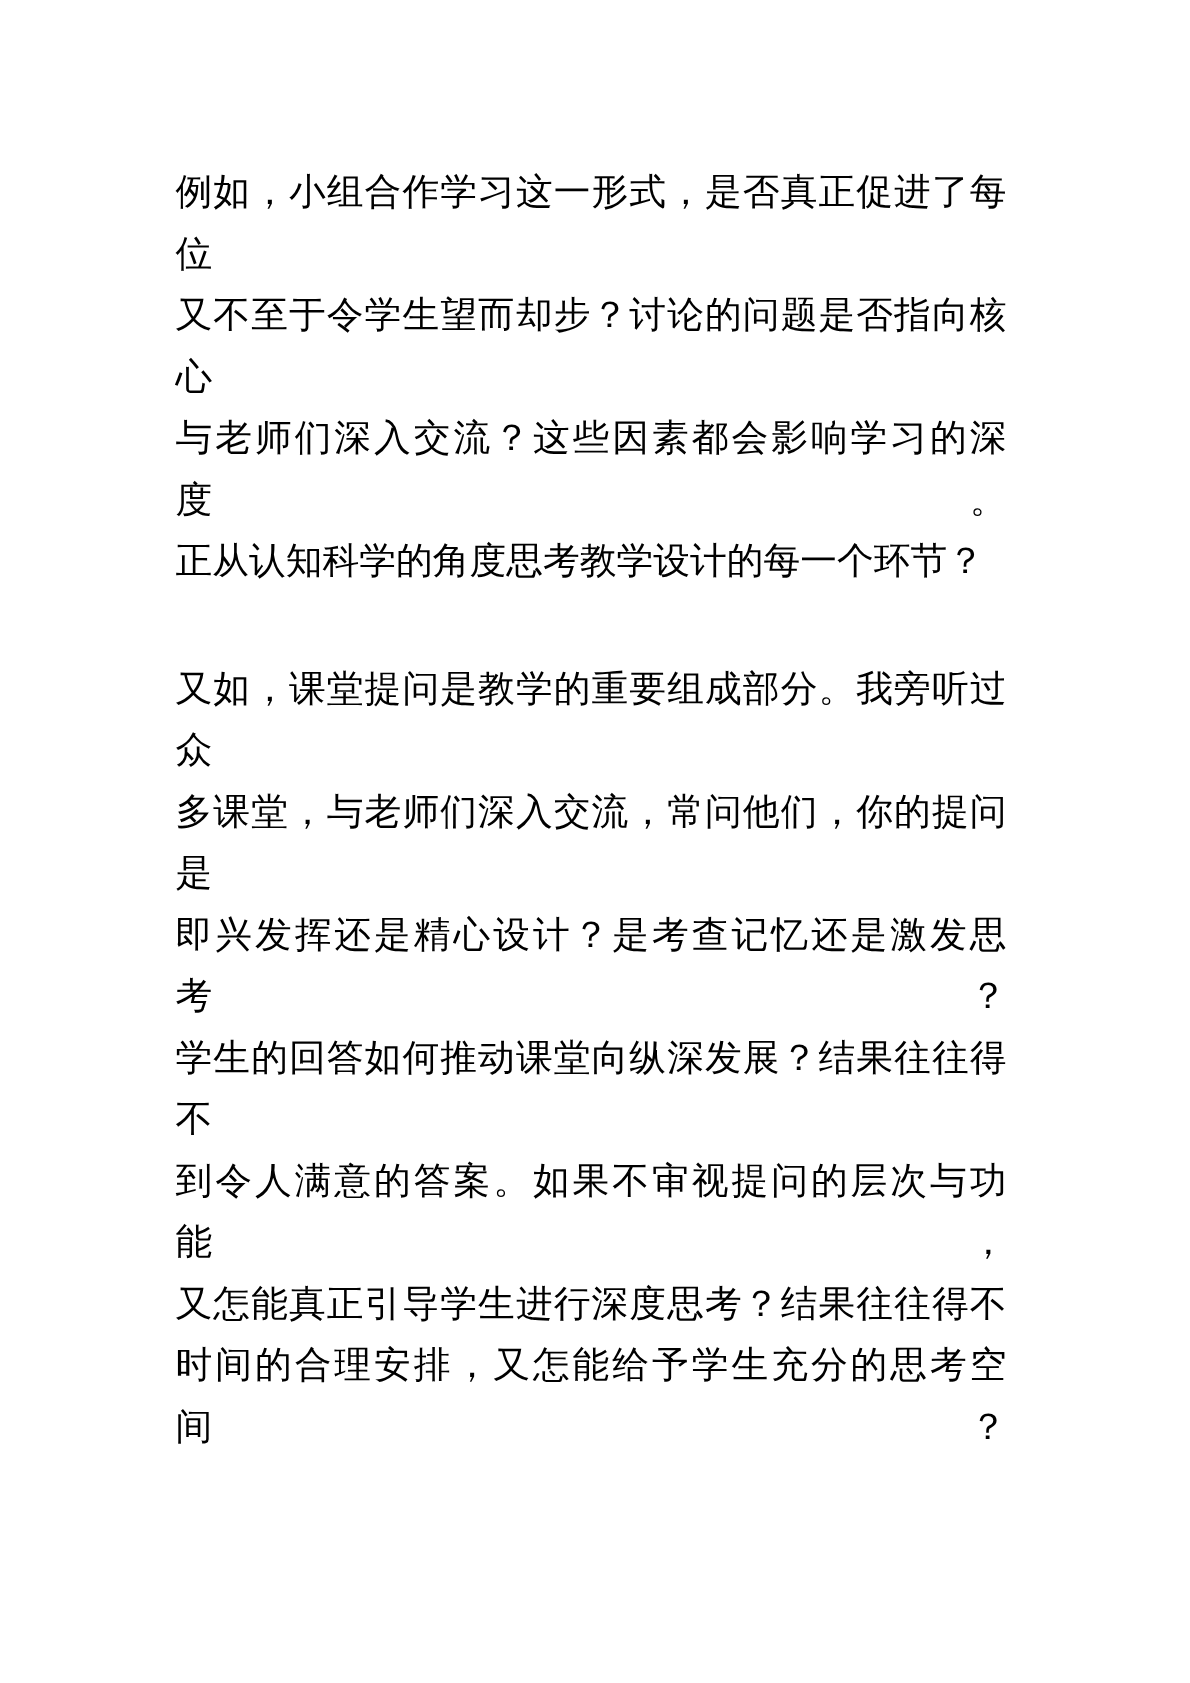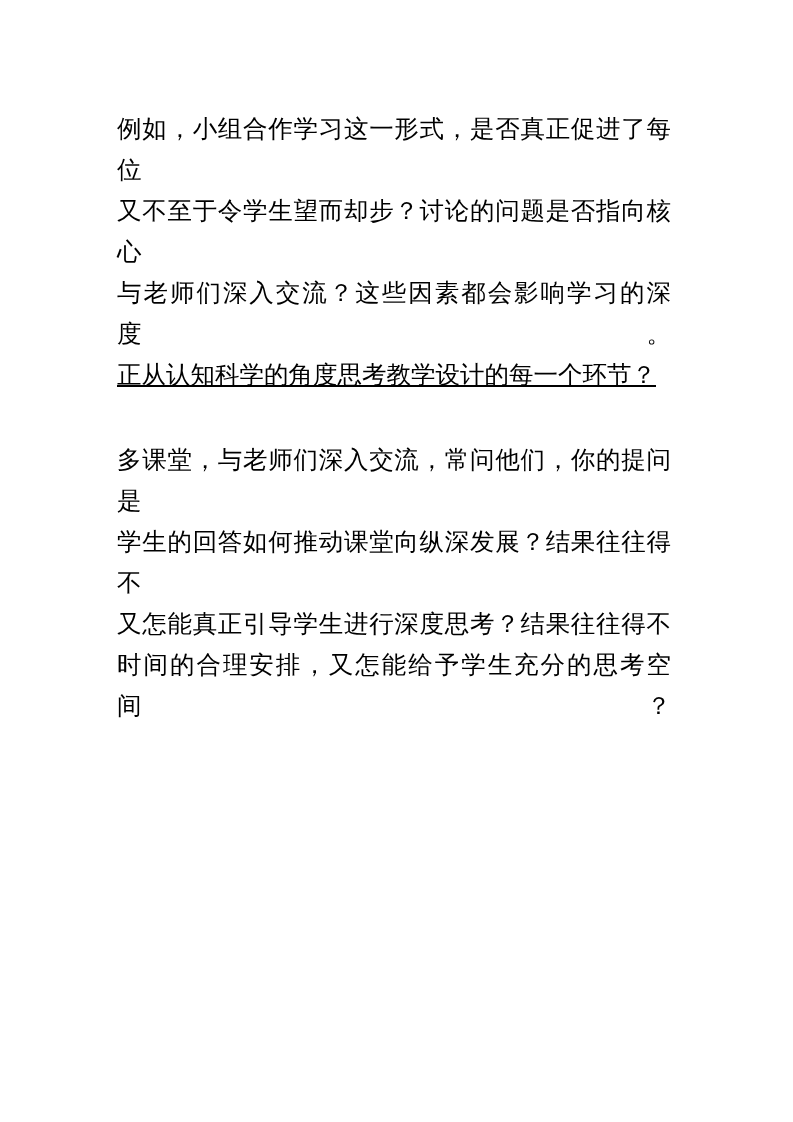--- a/index.html
+++ b/index.html
@@ -29,34 +29,36 @@
     line-height: 41px;
     color: #000000;
     font-weight: 400;
     text-align: justify;
     text-align-last: justify;
     letter-spacing: 0;
     white-space: normal;
   }
   .text-line.final {
     text-align-last: left;
-    text-decoration: underline;
   }
 </style>
 </head>
 <body>
 
 <div class="page">
   <div class="content" style="color: rgb(0, 0, 0);">
       <div class="paragraph">
         <div class="text-line">例如，小组合作学习这一形式，是否真正促进了每位</div>
         <div class="text-line">又不至于令学生望而却步？讨论的问题是否指向核心</div>
         <div class="text-line">与老师们深入交流？这些因素都会影响学习的深度。</div>
         <div class="text-line final">正从认知科学的角度思考教学设计的每一个环节？</div>
       </div>
       <div class="paragraph">
+        <div class="text-line">又如，课堂提问是教学的重要组成部分。我旁听过众</div>
         <div class="text-line">多课堂，与老师们深入交流，常问他们，你的提问是</div>
+        <div class="text-line">即兴发挥还是精心设计？是考查记忆还是激发思考？</div>
         <div class="text-line">学生的回答如何推动课堂向纵深发展？结果往往得不</div>
+        <div class="text-line">到令人满意的答案。如果不审视提问的层次与功能，</div>
         <div class="text-line">又怎能真正引导学生进行深度思考？结果往往得不</div>
         <div class="text-line">时间的合理安排，又怎能给予学生充分的思考空间？</div>
       </div>
     </div>
 </div>
 
 </body></html>

